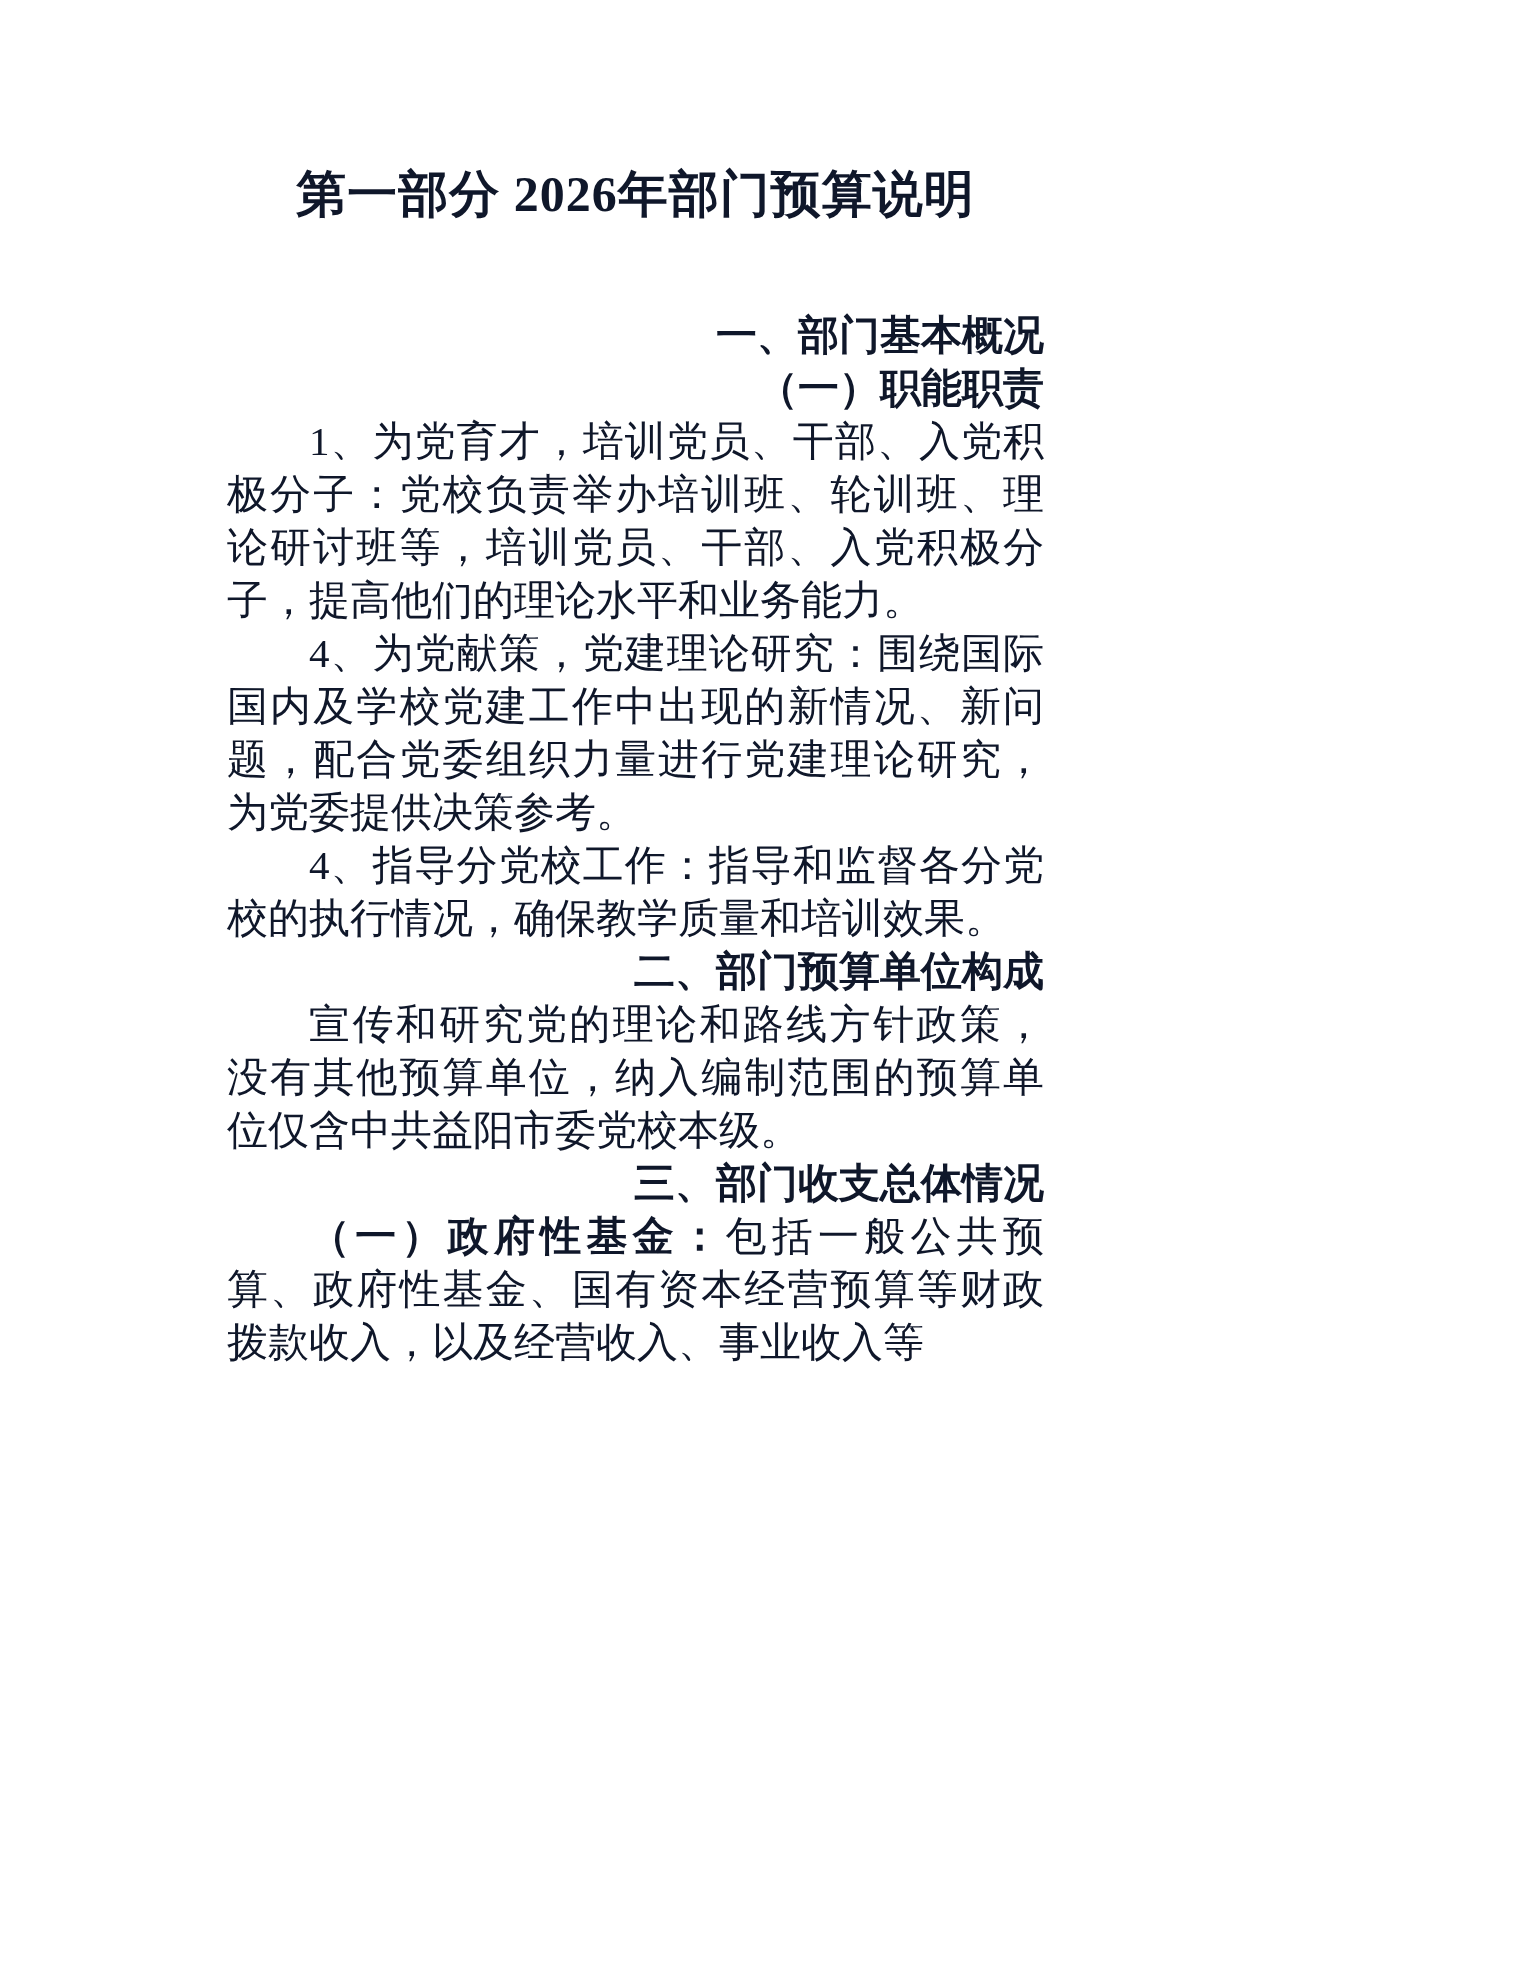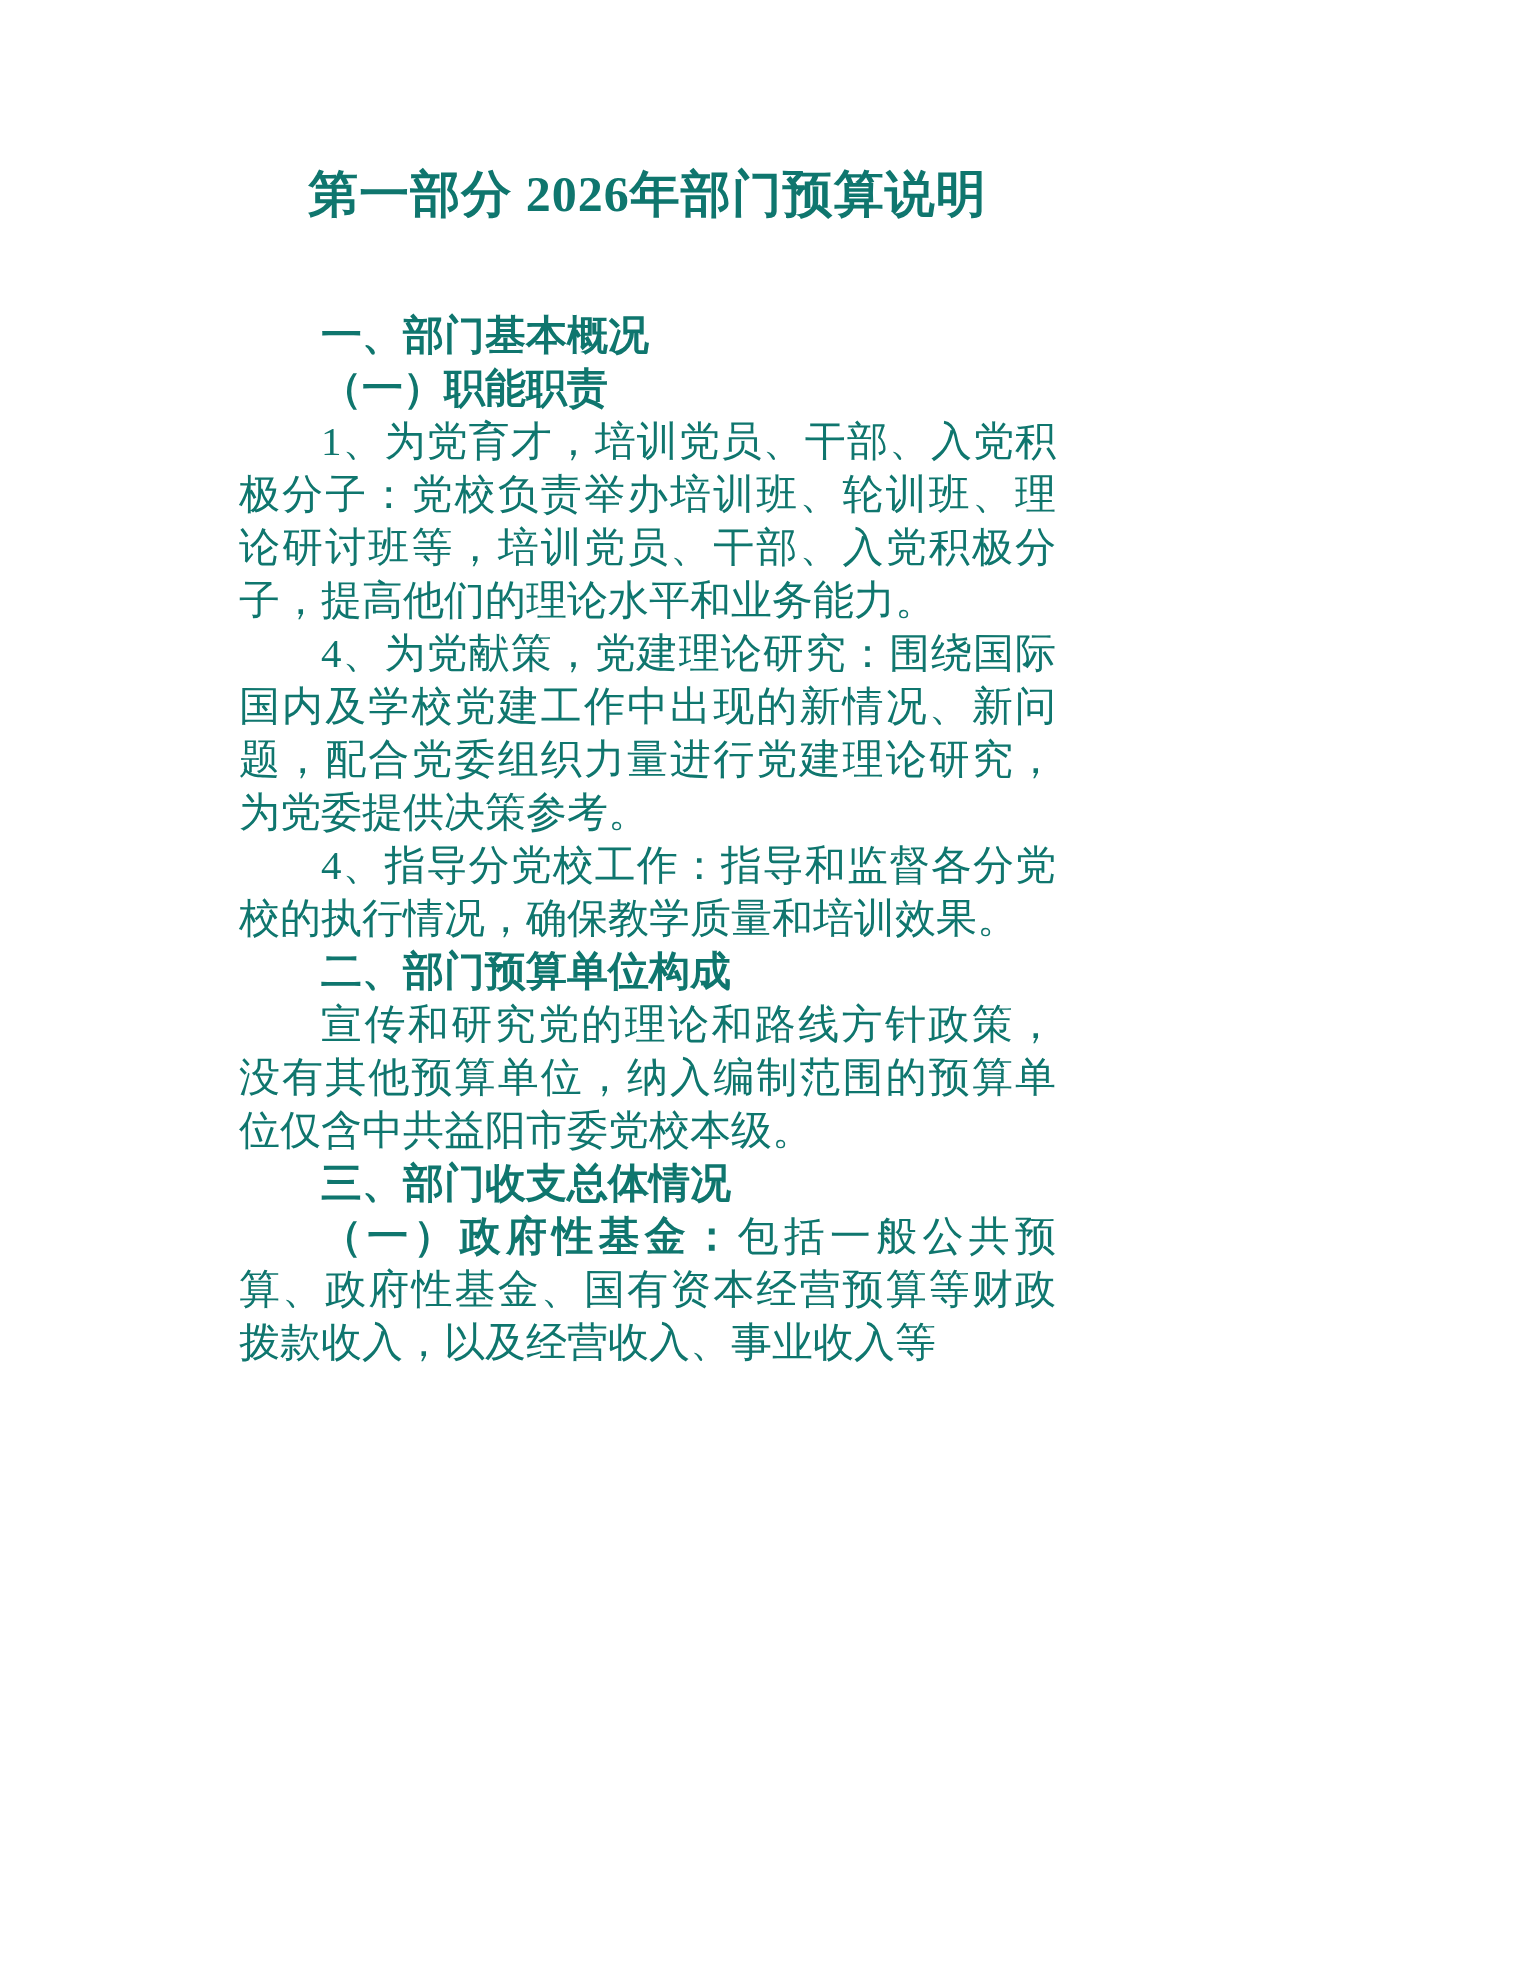--- a/index.html
+++ b/index.html
@@ -6,24 +6,23 @@
     margin: 0;
     padding: 0;
     background: #ffffff;
   }
   .page {
     position: relative;
     width: 1244px;
     height: 1980px;
     box-sizing: border-box;
     background: #ffffff;
-    color: #0f766e;
+    color: #0f172a;
     padding: 165px 200px 0 227px;
     overflow: hidden;
-    margin-left: 12px;
   }
   .doc-title {
     font-family: "Liberation Serif", "DejaVu Serif", serif;
     font-weight: bold;
     font-size: 50px;
     line-height: 58px;
     text-align: center;
     margin: 0 0 86px 0;
     letter-spacing: 1px;
     white-space: nowrap;
@@ -38,21 +37,21 @@
     word-break: break-all;
   }
   .doc-body .para {
     font-family: "Liberation Serif", "DejaVu Serif", serif;
     font-weight: normal;
   }
   .doc-body .heading1,
   .doc-body .heading2 {
     font-family: "Liberation Sans", "DejaVu Sans", sans-serif;
     font-weight: bold;
-    text-align: left;
+    text-align: right;
   }
   .doc-body .lead {
     font-family: "Liberation Sans", "DejaVu Sans", sans-serif;
     font-weight: bold;
   }
 </style>
 </head>
 <body>
 
 <div class="page">

